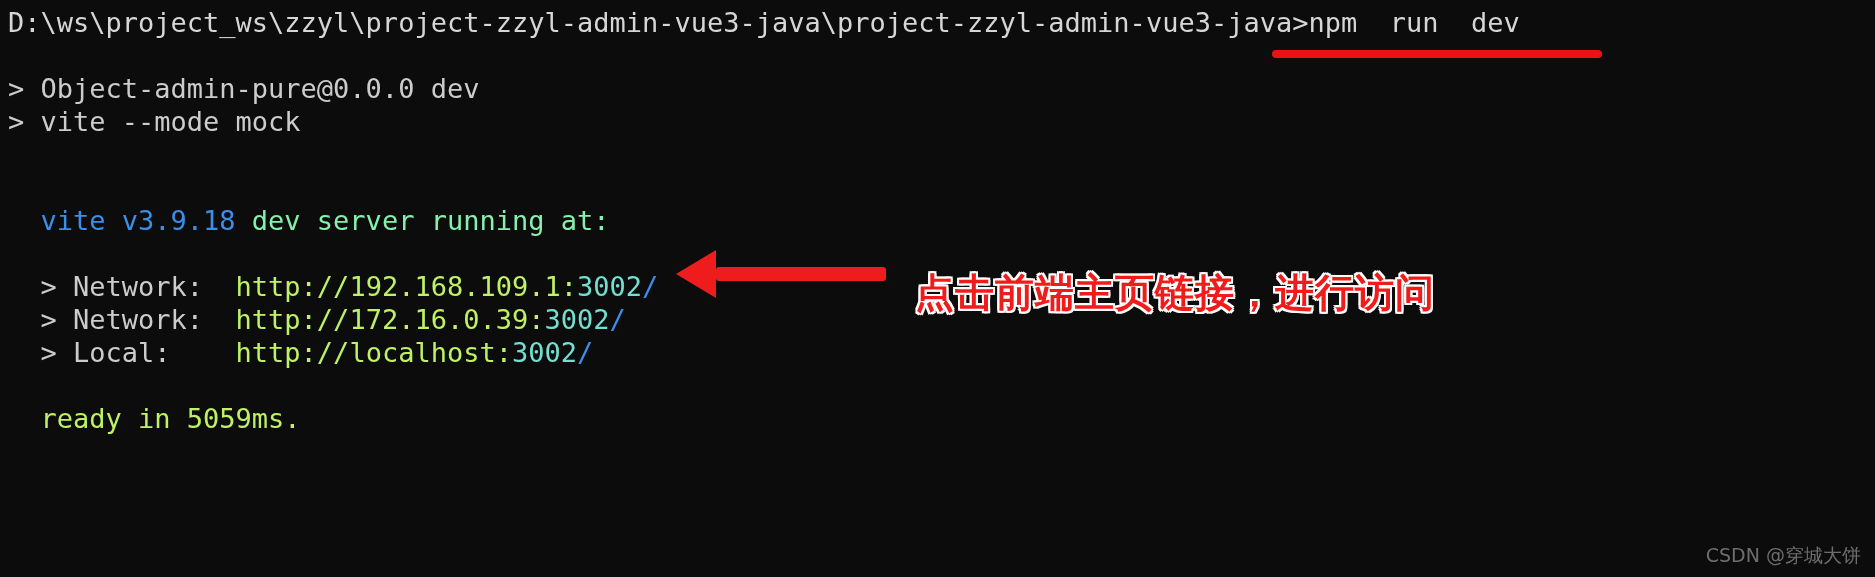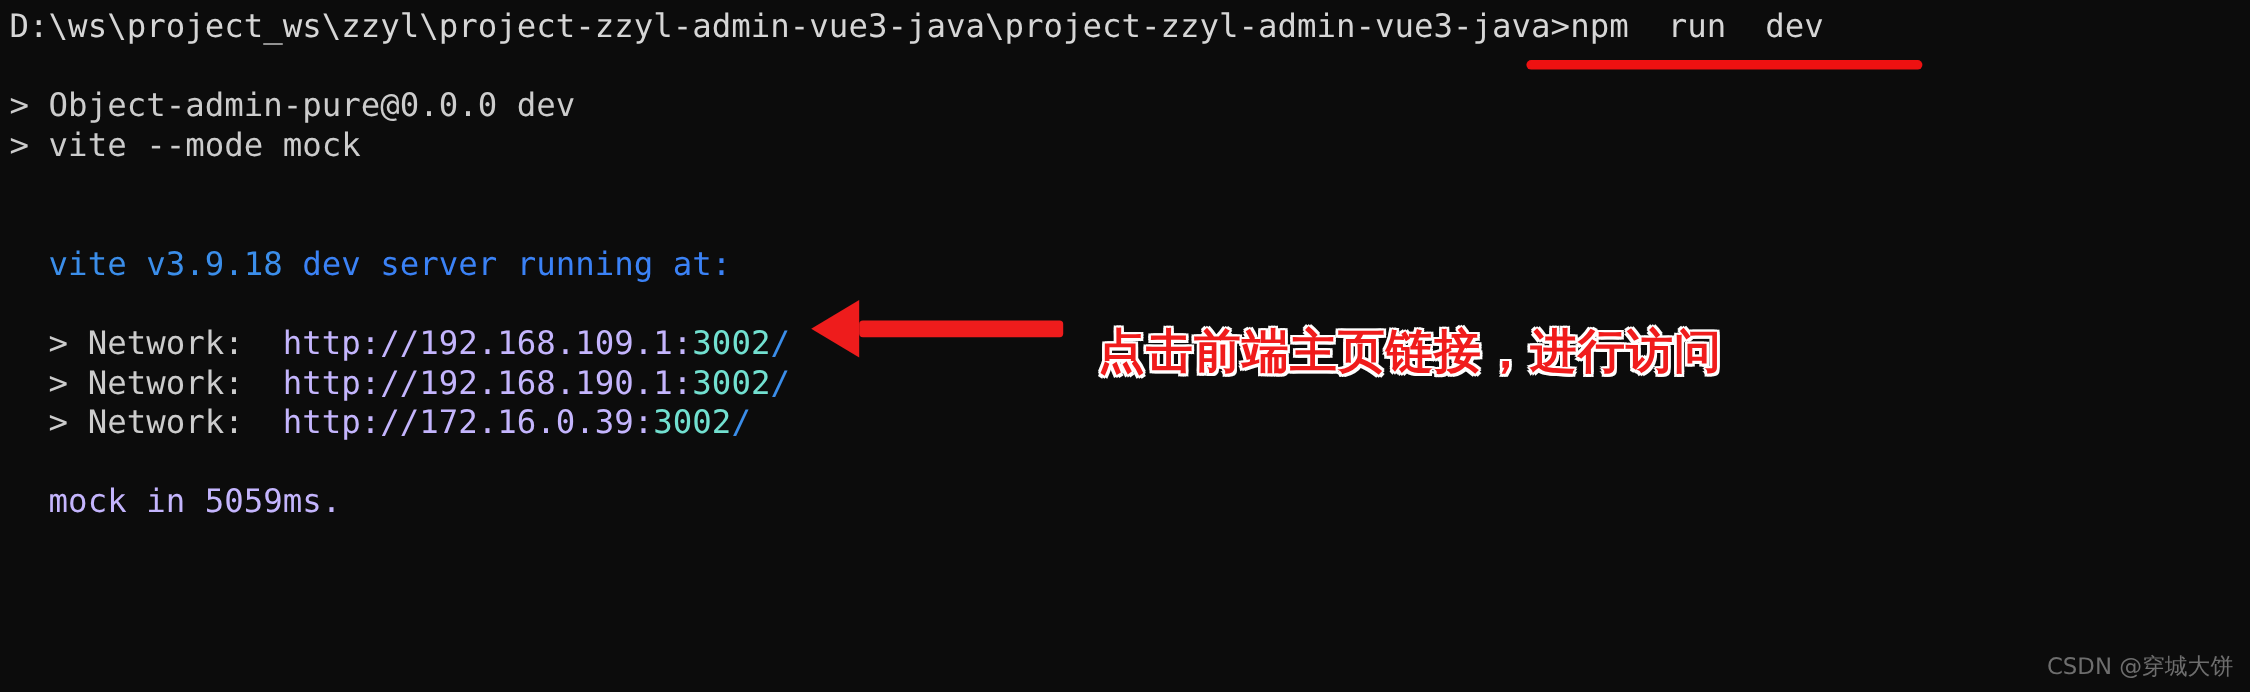--- a/index.html
+++ b/index.html
@@ -29,22 +29,22 @@
     font-size: 27px;
     letter-spacing: 0px;
     white-space: pre;
     color: #cccccc;
   }
   .line.blank { color: transparent; }
   .prompt-line { position: relative; }
   .c-white   { color: #d6d6d6; }
   .c-grey    { color: #cccccc; }
   .c-cyan    { color: #3b8eea; }
-  .c-green   { color: #3b82f6; }
-  .c-blue    { color: #c4b5fd; }
+  .c-green   { color: #86efac; }
+  .c-blue    { color: #bef264; }
   .c-port    { color: #72e0d0; }
   .c-slash   { color: #3b8eea; }
 
   
   .underline {
     position: absolute;
     background: #ee1111;
     height: 8px;
     border-radius: 4px;
   }
@@ -108,28 +108,28 @@
 
     <div class="line blank"> </div>
     <div class="line blank"> </div>
 
     <div class="line"><span class="c-cyan">  vite v3.9.18</span><span class="c-green"> dev server running at:</span></div>
 
     <div class="line blank"> </div>
 
     <div class="line"><span class="c-grey">  &gt; Network:  </span><span class="c-blue">http://</span><span class="c-blue">192.168.109.1</span><span class="c-blue">:</span><span class="c-port">3002</span><span class="c-slash">/</span></div>
 
-    <div class="line"><span class="c-grey">  &gt; Network:  </span><span class="c-blue">http://</span><span class="c-blue">192.168.190.1</span><span class="c-blue">:</span><span class="c-port">3002</span><span class="c-slash">/</span></div>
 
     <div class="line"><span class="c-grey">  &gt; Network:  </span><span class="c-blue">http://</span><span class="c-blue">172.16.0.39</span><span class="c-blue">:</span><span class="c-port">3002</span><span class="c-slash">/</span></div>
 
+    <div class="line"><span class="c-grey">  &gt; Local:    </span><span class="c-blue">http://</span><span class="c-blue">localhost</span><span class="c-blue">:</span><span class="c-port">3002</span><span class="c-slash">/</span></div>
 
     <div class="line blank"> </div>
 
-    <div class="line"><span class="c-blue">  mock in 5059ms.</span></div>
+    <div class="line"><span class="c-blue">  ready in 5059ms.</span></div>
 
   </div>
 
   <div class="underline" style="left:1272px; top:50px; width:330px;"></div>
 
   <div class="arrow-shaft" style="left:716px; top:267px; width:170px;"></div>
   <div class="arrow-head" style="left:676px; top:250px;"></div>
 
   <div class="annotation" style="left:915px; top:266px;">点击前端主页链接，进行访问</div>
 

